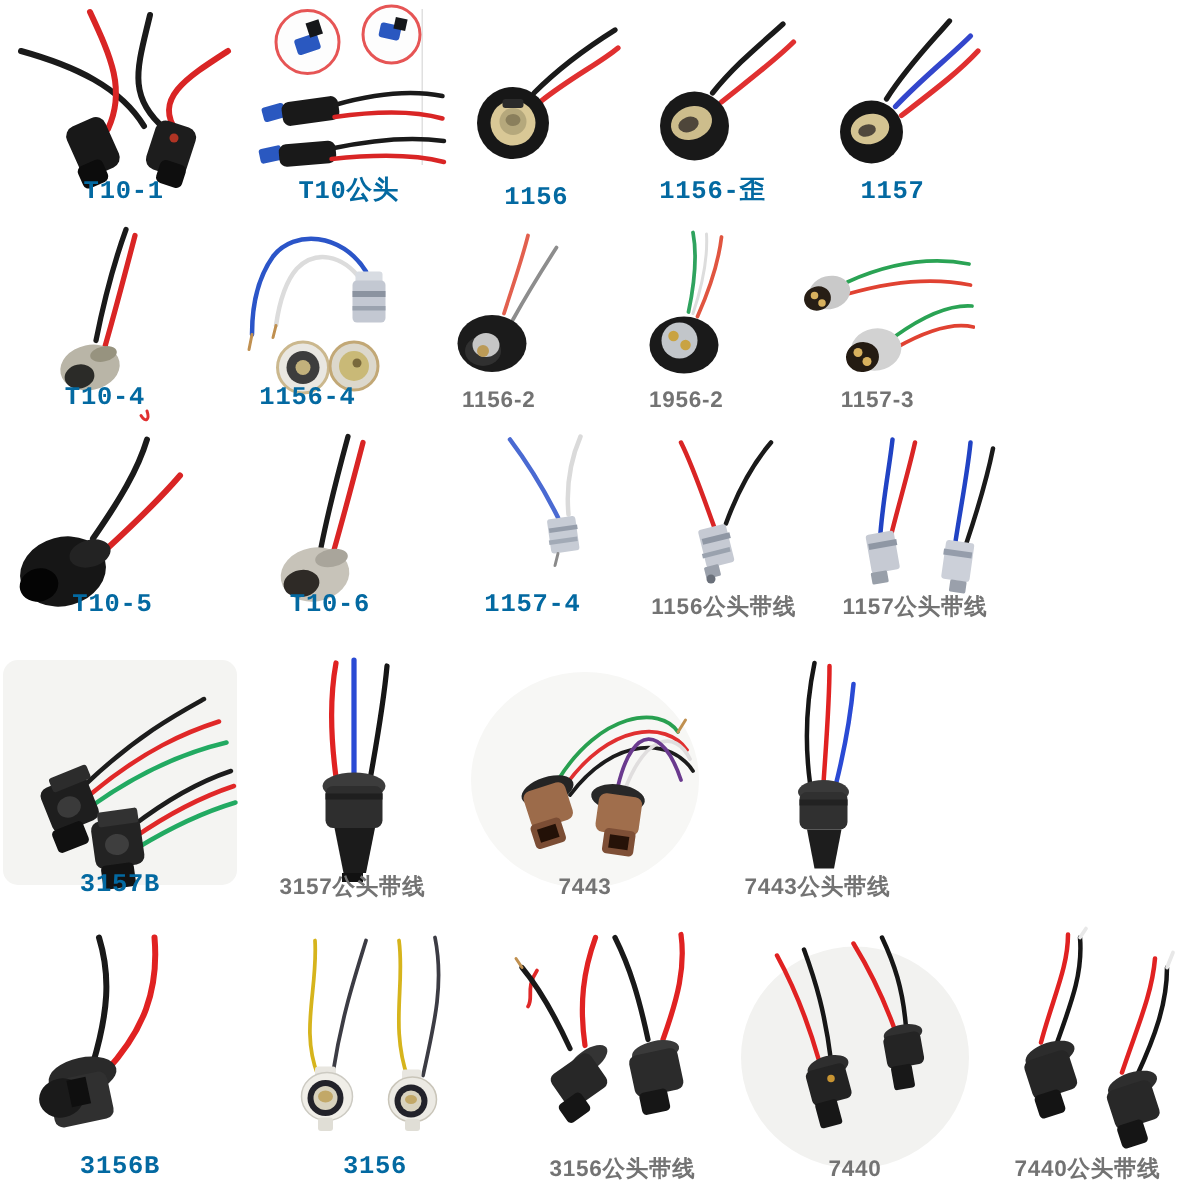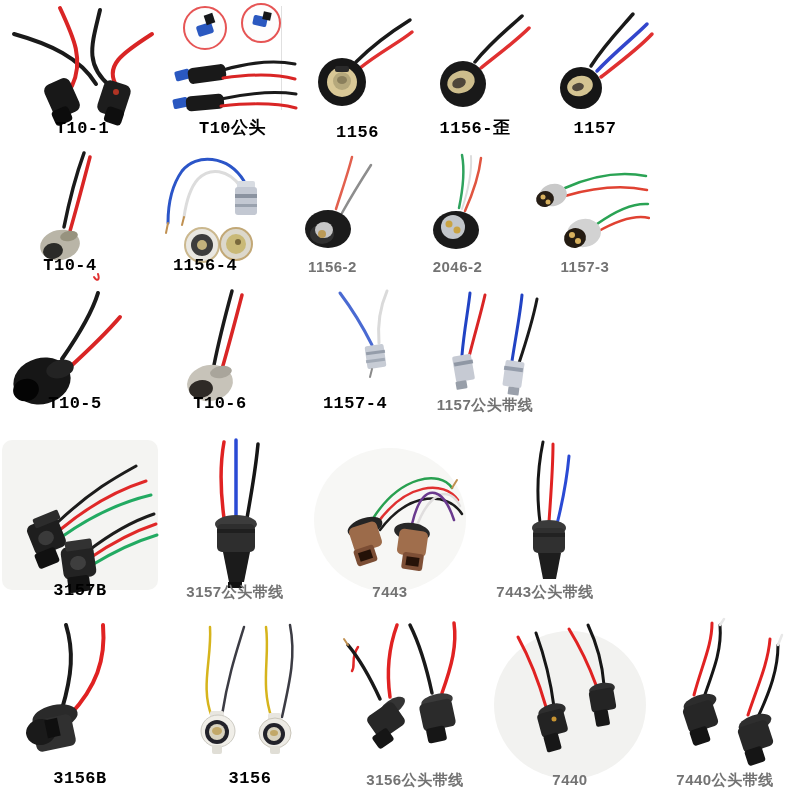--- a/index.html
+++ b/index.html
@@ -3,21 +3,21 @@
 <meta charset="utf-8">
 <style>
   html,body{margin:0;padding:0;background:#ffffff;}
   .canvas{position:relative;width:800px;height:800px;background:#ffffff;overflow:hidden;
           font-family:"Liberation Sans","DejaVu Sans",sans-serif;}
   .row{display:flex;width:800px;}
   .cell{position:relative;flex:0 0 auto;height:100%;}
   .cell svg{position:absolute;left:0;top:0;width:100%;height:100%;display:block;}
   .plabel{position:absolute;left:0;right:0;text-align:center;white-space:nowrap;line-height:1;}
   .plabel.mono{font-family:"Liberation Mono","DejaVu Sans Mono",monospace;
-               font-weight:700;font-size:17px;color:#000000;letter-spacing:.5px;}
+               font-weight:700;font-size:17px;color:#0369a1;letter-spacing:.5px;}
   .plabel.sans{font-family:"Liberation Sans","DejaVu Sans",sans-serif;
                font-weight:700;font-size:15px;color:#737373;letter-spacing:.5px;margin-top:20px;}
 </style>
 </head>
 <body>
 
 <div class="canvas">
   <div class="row" style="height: 145px;">
       <div class="cell" style="width: 165px;">
         <svg viewBox="0 0 165 145">
@@ -132,21 +132,21 @@
       <div class="cell" style="width: 125px;">
         <svg viewBox="0 0 125 140">
           <path d="M64,63 C68,44 70,26 67,10" fill="none" stroke="#2fa35e" stroke-width="2.5" stroke-linecap="round"></path>
           <path d="M67,64 C73,46 77,28 76,11" fill="none" stroke="#dddddd" stroke-width="2" stroke-linecap="round"></path>
           <path d="M70,66 C78,48 84,30 86,13" fill="none" stroke="#e05540" stroke-width="2.5" stroke-linecap="round"></path>
           <ellipse cx="61" cy="85" rx="23" ry="19" fill="#1a1a1a"></ellipse>
           <circle cx="58" cy="82" r="12" fill="#c2c6ca"></circle>
           <circle cx="54" cy="79" r="3.5" fill="#c9a342"></circle>
           <circle cx="62" cy="85" r="3.5" fill="#c9a342"></circle>
         </svg>
-        <div class="plabel sans" style="bottom: 11px;">2046-2</div>
+        <div class="plabel sans" style="bottom: 11px;">1956-2</div>
       </div>
       <div class="cell" style="width: 130px;">
         <svg viewBox="0 0 130 140">
           <path d="M45,43 C74,30 100,26 126,31" fill="none" stroke="#2aa354" stroke-width="2.5" stroke-linecap="round"></path>
           <path d="M45,51 C76,42 103,40 127,45" fill="none" stroke="#e04232" stroke-width="2.5" stroke-linecap="round"></path>
           <path d="M77,79 C98,64 114,58 128,59" fill="none" stroke="#2aa354" stroke-width="2.5" stroke-linecap="round"></path>
           <path d="M77,87 C100,74 117,70 129,73" fill="none" stroke="#e04232" stroke-width="2.5" stroke-linecap="round"></path>
           <ellipse cx="33" cy="50" rx="14" ry="11" fill="#c9c9c9" transform="rotate(-15 33 50)"></ellipse>
           <ellipse cx="25" cy="54" rx="9" ry="8" fill="#271e15" transform="rotate(-15 25 54)"></ellipse>
           <circle cx="23" cy="52" r="2.5" fill="#d8b15e"></circle>
@@ -183,20 +183,32 @@
       <div class="cell" style="width: 130px;">
         <svg viewBox="0 0 130 145">
           <path d="M82,60 C72,40 62,24 50,8" fill="none" stroke="#4a6ad2" stroke-width="3" stroke-linecap="round"></path>
           <path d="M89,58 C87,36 91,20 97,6" fill="none" stroke="#dadada" stroke-width="3" stroke-linecap="round"></path>
           <rect x="76" y="60" width="19" height="23" rx="2" fill="#c7ccd5" transform="rotate(-8 85.5 71.5)"></rect>
           <rect x="76" y="66" width="19" height="3" rx="0" fill="#959daa" transform="rotate(-8 85.5 67.5)"></rect>
           <rect x="76" y="74" width="19" height="3" rx="0" fill="#a2aab6" transform="rotate(-8 85.5 75.5)"></rect>
           <path d="M82,84 L80,92" fill="none" stroke="#8a8a8a" stroke-width="2" stroke-linecap="round"></path>
         </svg>
         <div class="plabel mono" style="bottom: 18px;">1157-4</div>
+      </div>
+      <div class="cell" style="width: 125px;">
+        <svg viewBox="0 0 125 145">
+          <path d="M56,66 C48,44 42,26 34,10" fill="none" stroke="#d92525" stroke-width="3" stroke-linecap="round"></path>
+          <path d="M64,64 C72,42 82,24 94,10" fill="none" stroke="#1a1a1a" stroke-width="3" stroke-linecap="round"></path>
+          <rect x="48" y="66" width="19" height="26" rx="2" fill="#c6cad3" transform="rotate(-14 57.5 79)"></rect>
+          <rect x="48" y="72" width="19" height="4" rx="0" fill="#8f97a4" transform="rotate(-14 57.5 74)"></rect>
+          <rect x="48" y="82" width="19" height="3" rx="0" fill="#9aa2ae" transform="rotate(-14 57.5 83.5)"></rect>
+          <rect x="50" y="92" width="10" height="8" rx="1" fill="#9aa0ab" transform="rotate(-14 55 96)"></rect>
+          <circle cx="54" cy="101" r="3" fill="#6a707a"></circle>
+        </svg>
+        <div class="plabel sans" style="bottom: 18px;">1156公头带线</div>
       </div>
       <div class="cell" style="width: 130px;">
         <svg viewBox="0 0 130 145">
           <path d="M42,70 C44,46 48,26 50,8" fill="none" stroke="#2143c4" stroke-width="3" stroke-linecap="round"></path>
           <path d="M49,72 C55,48 61,28 65,10" fill="none" stroke="#d92525" stroke-width="3" stroke-linecap="round"></path>
           <path d="M92,76 C96,50 100,30 102,10" fill="none" stroke="#2143c4" stroke-width="3" stroke-linecap="round"></path>
           <path d="M99,78 C107,54 113,34 117,14" fill="none" stroke="#1a1a1a" stroke-width="3" stroke-linecap="round"></path>
           <rect x="34" y="70" width="19" height="26" rx="2" fill="#c6cad3" transform="rotate(-10 43.5 83)"></rect>
           <rect x="34" y="76" width="19" height="4" rx="0" fill="#8f97a4" transform="rotate(-10 43.5 78)"></rect>
           <rect x="36" y="96" width="11" height="8" rx="1" fill="#989fa9" transform="rotate(-10 41.5 100)"></rect>

